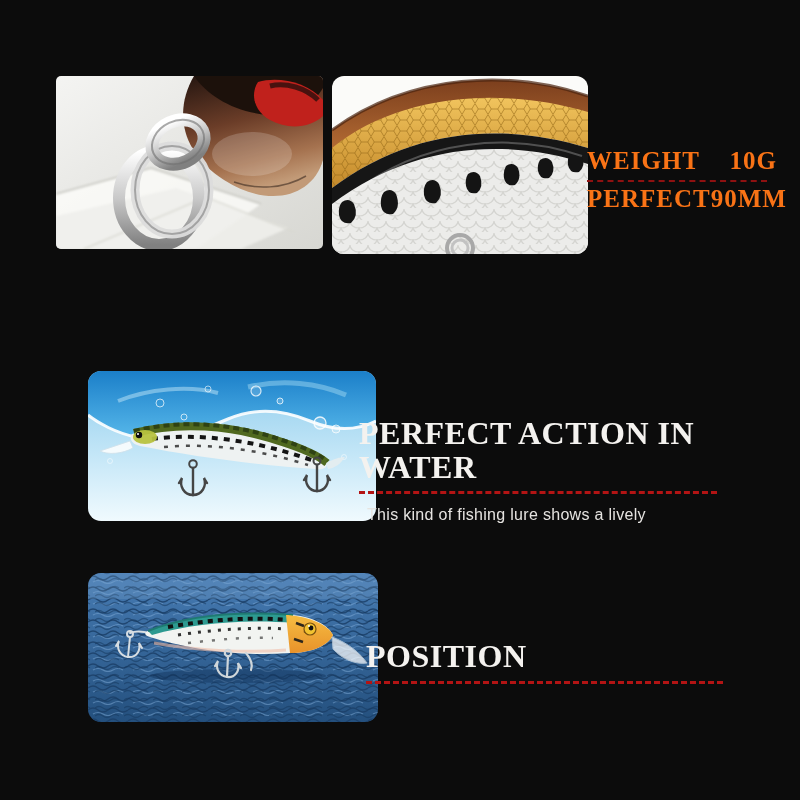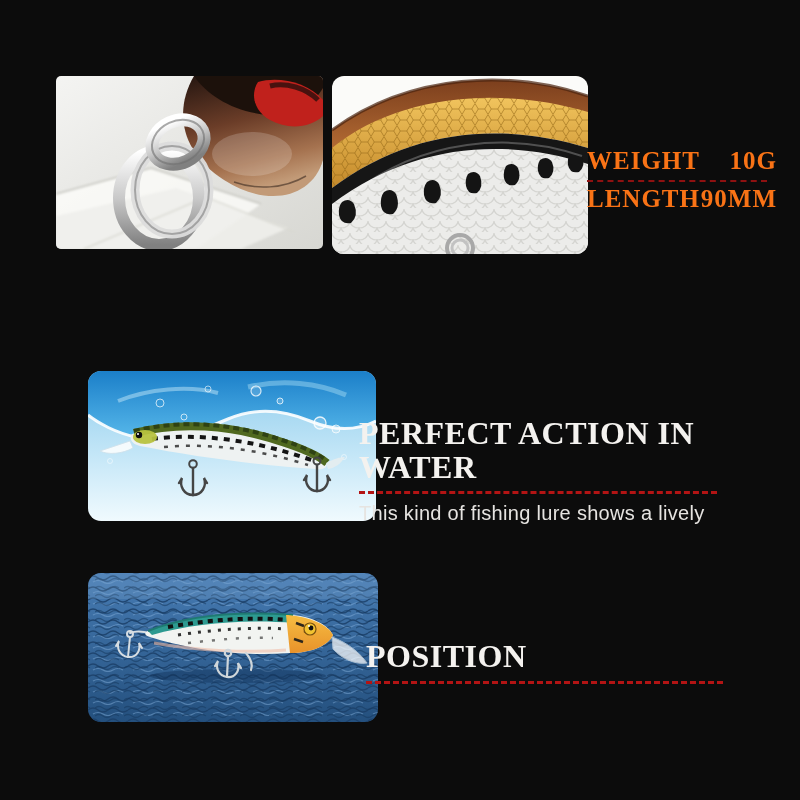--- a/index.html
+++ b/index.html
@@ -25,21 +25,21 @@
     font-size:25px;line-height:1.15;letter-spacing:1px;color:#f97316;
   }
   .spec-dash{border-top:2px dashed #8e1111;width:180px;margin:4px 0 3px 0;height:0;}
 
   .tblock{position:absolute;}
   .tblock h2{
     margin:0;font-family:"Liberation Serif",serif;font-weight:bold;
     font-size:32px;line-height:1.05;letter-spacing:0.5px;color:#f4f2ef;
   }
   .tblock .dash{border-top:3px dashed #b31414;height:0;margin:7px 0 7px 0;}
-  .tblock p{margin:0;font-size:20px;line-height:25px;color:#e6e4e1;letter-spacing:0.3px;}
+  .tblock p{margin:8px;font-size:16px;line-height:25px;color:#e6e4e1;letter-spacing:0.3px;}
   #action-block{left:359px;top:417px;width:380px;}
   #action-block .dash{width:358px;}
   #position-block{left:366px;top:640px;width:410px;}
   #position-block .dash{width:357px;}
   #position-block p{white-space:nowrap;}
 </style>
 </head>
 <body>
 
 <figure class="photo" id="photo-ring" aria-label="lure-nose-split-ring-closeup-photo">
@@ -133,21 +133,21 @@
   </svg>
 </figure>
 
 <div class="specs">
   <div class="spec-line">
     <span>WEIGHT</span>
     <span>10G</span>
   </div>
   <div class="spec-dash"></div>
   <div class="spec-line">
-    <span>LENGTH</span>
+    <span>PERFECT</span>
     <span>90MM</span>
   </div>
 </div>
 
 <figure class="photo" id="photo-underwater" aria-label="lure-swimming-underwater-photo">
   <svg viewBox="0 0 288 150">
     <defs>
       <linearGradient id="under" x1="0" y1="0" x2="0" y2="1">
         <stop offset="0" stop-color="#8ccbec"></stop>
           <stop offset="0.55" stop-color="#c3e6f7"></stop>

